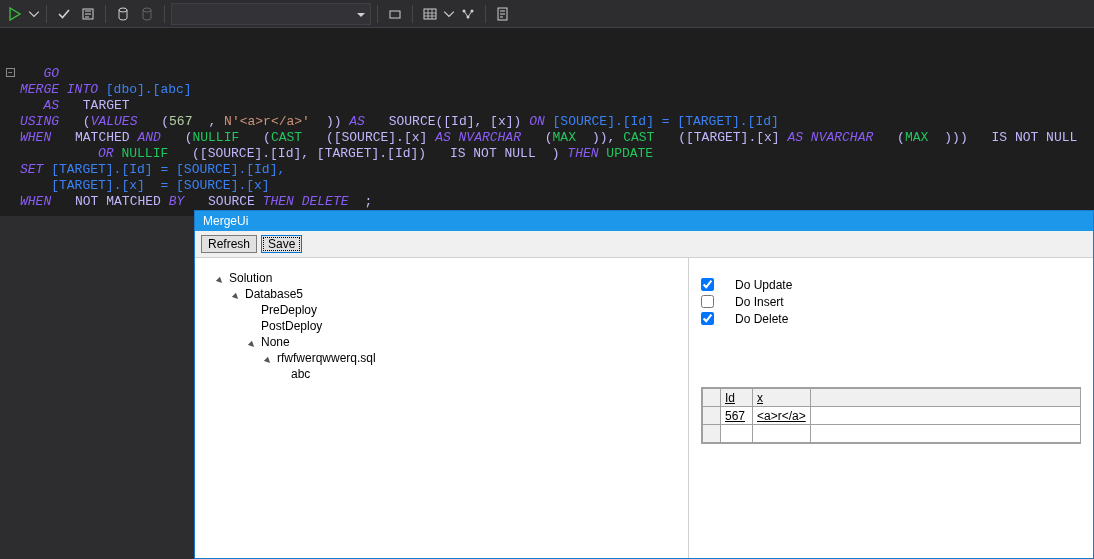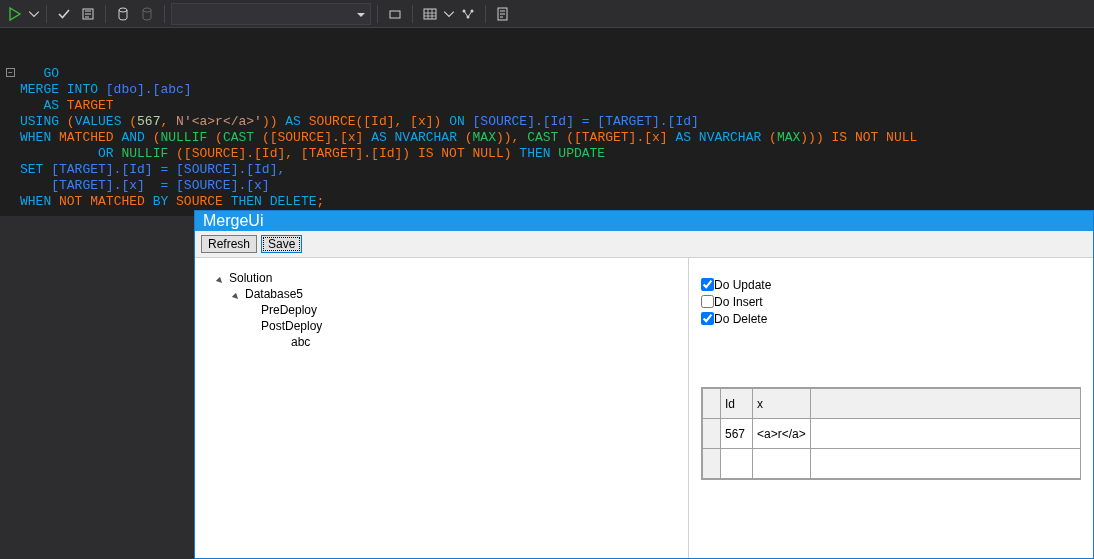--- a/index.html
+++ b/index.html
@@ -65,22 +65,22 @@
   }
   .fold-box {
     position: absolute; left: 6px; top: 40px;
     width: 9px; height: 9px;
     border: 1px solid #8a8a8a;
     background: #1e1e1e;
     display: flex; align-items: center; justify-content: center;
     font-size: 8px; color: #c0c0c0;
     cursor: pointer;
   }
-  .t-kw   { color: #0ea5e9; }
-  .t-gray { color: #f97316; }
+  .t-kw   { color: #8b5cf6; font-style: italic; }
+  .t-gray { color: #c4b5fd; margin-left: 16px; }
   .t-fn   { color: #22c55e; }
   .t-num  { color: #b5cea8; }
   .t-str  { color: #ce9178; }
   .t-text { color: #3b82f6; }
 
   
   .merge-window {
     position: absolute;
     left: 194px; top: 210px;
     right: 0; bottom: 0;
@@ -88,21 +88,21 @@
     color: #000;
     border: 1px solid #1979ca;
     display: flex; flex-direction: column;
   }
   .merge-title {
     background: #1c97ea;
     color: #fff;
     height: 20px;
     display: flex; align-items: center;
     padding: 0 8px;
-    font-size: 16px;
+    font-size: 12px;
   }
   .merge-toolbar {
     background: #f0f0f0;
     border-bottom: 1px solid #d0d0d0;
     padding: 4px 6px;
     display: flex; gap: 4px;
   }
   .win-btn {
     font-family: "Segoe UI", Tahoma, sans-serif;
     font-size: 12px;
@@ -135,44 +135,45 @@
     cursor: pointer;
   }
   .tree-toggle.open svg { transform: rotate(0deg); }
   .tree-toggle svg { width: 8px; height: 8px; }
   .right-pane {
     flex: 1;
     padding: 18px 12px 12px 12px;
     display: flex; flex-direction: column;
   }
   .check-row {
-    display: flex; align-items: center; gap: 0;
+    display: flex; align-items: center; gap: 21px;
     height: 17px;
     margin-bottom: 0px;
     font-size: 12px;
   }
   .check-row input[type=checkbox] {
     width: 13px; height: 13px; margin: 0;
     cursor: pointer;
   }
   .grid {
     margin-top: 60px;
     border: 1px solid #a0a0a0;
     border-right: none;
     font-size: 12px;
     background: #fff;
   }
   .grid table { border-collapse: collapse; width: 100%; }
   .grid th, .grid td {
     border: 1px solid #a0a0a0;
     padding: 1px 4px;
     text-align: left;
-    height: 30px;
+    height: 18px;
     font-weight: normal;
     background: #fff;
+    text-decoration: underline;
   }
   .grid th { background: #f0f0f0; font-weight: normal; }
   .grid .rowhead { width: 18px; background: #f0f0f0; }
 </style>
 </head>
 <body>
 
 <div class="toolbar">
   <div class="tb-btn">
     <svg viewBox="0 0 16 16">
@@ -286,20 +287,36 @@
               <path d="M1 1 L7 4 L1 7 Z" fill="#555" transform="rotate(45 4 4)"></path>
             </svg>
           </span>
         <span>Database5</span>
       </div>
       <div class="tree-line" style="padding-left:46px">
         <span>PreDeploy</span>
       </div>
       <div class="tree-line" style="padding-left:46px">
         <span>PostDeploy</span>
+      </div>
+      <div class="tree-line" style="padding-left:32px">
+        <span class="tree-toggle open">
+            <svg viewBox="0 0 8 8">
+              <path d="M1 1 L7 4 L1 7 Z" fill="#555" transform="rotate(45 4 4)"></path>
+            </svg>
+          </span>
+        <span>None</span>
+      </div>
+      <div class="tree-line" style="padding-left:48px">
+        <span class="tree-toggle open">
+            <svg viewBox="0 0 8 8">
+              <path d="M1 1 L7 4 L1 7 Z" fill="#555" transform="rotate(45 4 4)"></path>
+            </svg>
+          </span>
+        <span>rfwfwerqwwerq.sql</span>
       </div>
       <div class="tree-line" style="padding-left:76px">
         <span>abc</span>
       </div>
     </div>
 
     <div class="right-pane">
       <label class="check-row">
         <input type="checkbox" checked="" style="">
         <span>Do Update</span>

